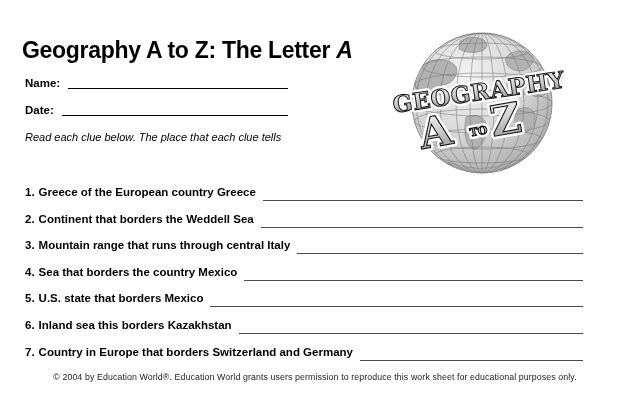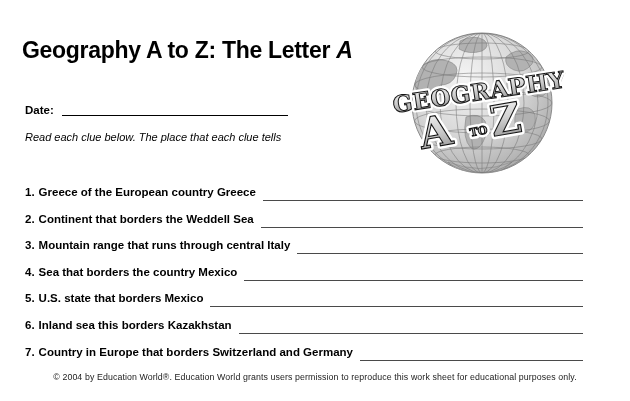--- a/index.html
+++ b/index.html
@@ -67,20 +67,24 @@
   .logo-serif { font-family: "DejaVu Serif", "Liberation Serif", serif; font-weight: bold; }
   .to-text { font-variant: small-caps; }
 </style>
 </head>
 <body>
 
 <div class="page">
 
   <div class="title"><span>Geography A to Z: The Letter </span><span class="t-letter">A</span></div>
 
+  <div class="field-row name">
+    <span>Name:</span>
+    <span class="field-line"></span>
+  </div>
 
   <div class="field-row date">
     <span>Date:</span>
     <span class="field-line"></span>
   </div>
 
   <div class="instructions">
     <div>Read each clue below. The place that each clue tells</div>
   </div>
 

